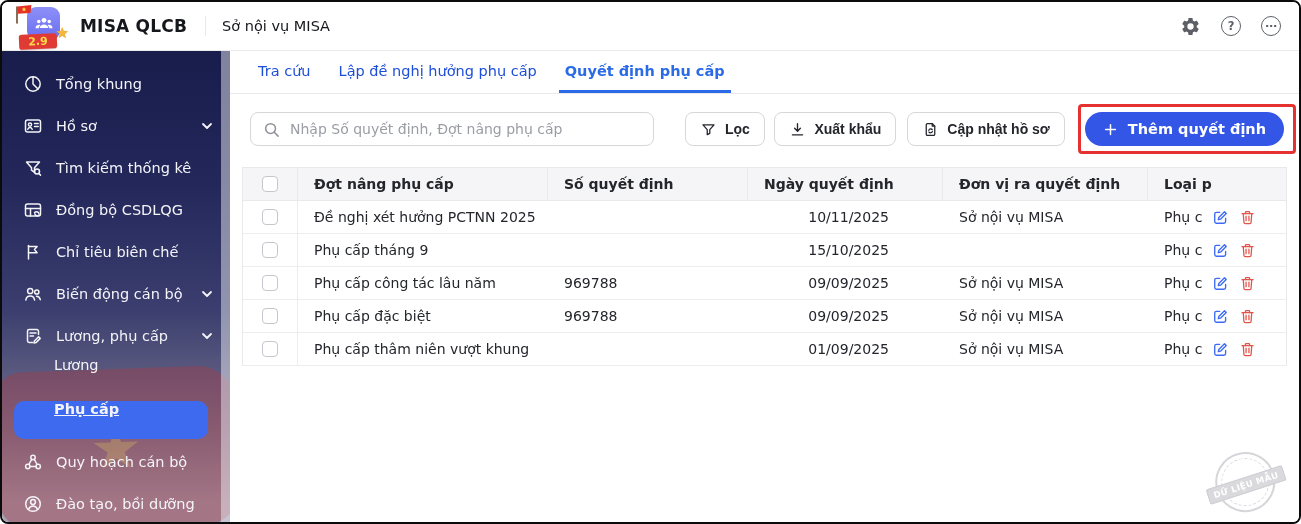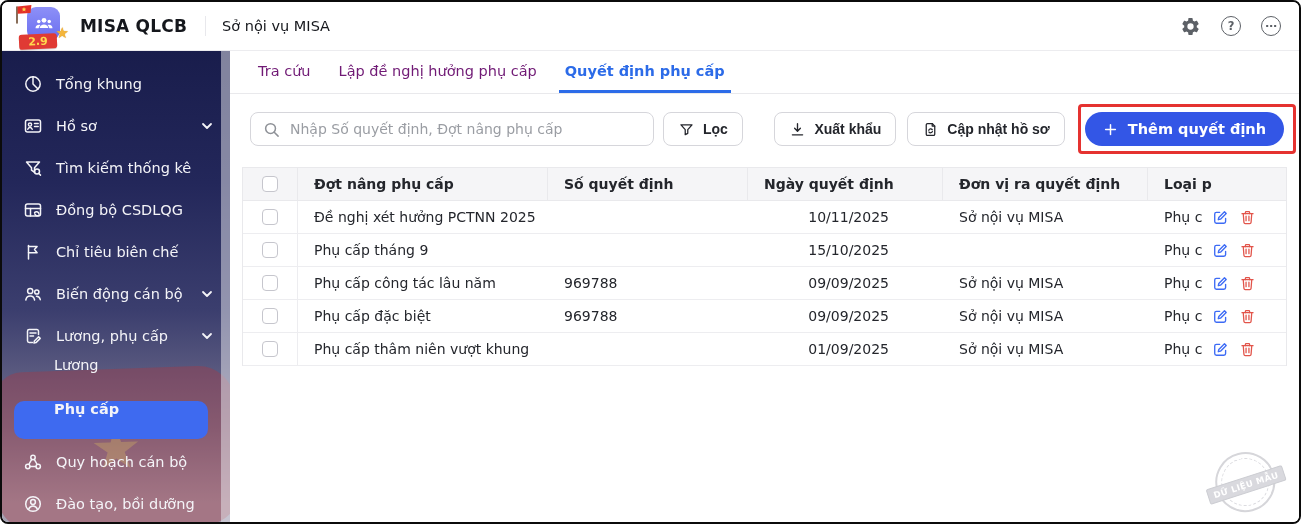--- a/index.html
+++ b/index.html
@@ -31,37 +31,37 @@
   .sidebar{flex:0 0 228px;width:228px;position:relative;overflow:hidden;color:#f4f4f8;
     background:linear-gradient(180deg,#191d4c 0%,#23275a 28%,#3b3e6e 55%,#74718e 80%,#a5a1b2 96%);}
   .flag-wm{position:absolute;left:-6px;top:318px;width:240px;height:158px;background:rgba(163,59,72,.42);
     border-radius:28px 36px 30px 34px;transform:rotate(-2deg);z-index:0;display:flex;align-items:center;justify-content:center;}
   .flag-wm span{color:rgba(235,205,95,.28);font-size:58px;}
   .nav{position:relative;z-index:2;padding-top:12px;}
   .nav-item{height:42px;display:flex;align-items:center;padding:0 16px 0 21px;font-size:14.5px;font-weight:500;cursor:pointer;white-space:nowrap;}
   .nav-icon{width:20px;height:20px;margin-right:13px;display:flex;align-items:center;justify-content:center;flex:0 0 20px;}
   .chevron{margin-left:auto;display:flex;}
   .sub-item{height:42px;display:flex;align-items:flex-start;padding-left:52px;font-size:14.5px;font-weight:500;cursor:pointer;white-space:nowrap;}
-  .sub-item.active{height:38px;margin:2px 22px 2px 12px;padding-left:40px;background:#3e6af0;border-radius:10px;font-weight:600;}
+  .sub-item.active{height:38px;margin:2px 22px 2px 12px;padding-left:40px;background:#3e6af0;border-radius:10px;font-weight:600;text-decoration:underline;}
   .side-scrollbar{position:absolute;top:0;right:0;bottom:0;width:9px;background:rgba(233,233,240,.5);z-index:3;}
   
   .content{flex:1;min-width:0;position:relative;background:#fff;display:flex;flex-direction:column;}
   .tabbar{flex:0 0 42px;display:flex;align-items:stretch;padding-left:22px;border-bottom:1px solid #e9e9ec;}
-  .tab{display:flex;align-items:center;padding:0 6px;margin-right:16px;font-size:14.5px;color:#701a75;
+  .tab{display:flex;align-items:center;padding:0 6px;margin-right:16px;font-size:14.5px;color:#1d4ed8;
     border-bottom:3px solid transparent;cursor:pointer;white-space:nowrap;box-sizing:border-box;}
   .tab.active{color:#2c6be8;font-weight:600;border-bottom-color:#2c6be8;}
   .toolbar{margin-top:9px;height:52px;display:flex;align-items:center;padding:0 3px 0 20px;}
   .search{width:404px;height:34px;box-sizing:border-box;border:1px solid #d6d6db;border-radius:8px;
     display:flex;align-items:center;gap:8px;padding:0 12px;background:#fff;}
   .search input{border:none;outline:none;flex:1;font-size:14px;color:#2a2c33;background:transparent;
     font-family:"DejaVu Sans","Liberation Sans",sans-serif;}
   .search input::placeholder{color:#9a9da3;}
   .btn{height:34px;box-sizing:border-box;border:1px solid #d6d6db;border-radius:8px;background:#fff;
     display:flex;align-items:center;gap:8px;padding:0 14px;font-size:14px;font-weight:600;color:#24262c;cursor:pointer;white-space:nowrap;}
-  .btn-loc{margin-left:9px;}
+  .btn-loc{margin-left:31px;}
   .spacer{flex:1;}
   .btn-update{margin-left:11px;gap:8px;}
   .add-wrap{margin-left:13px;border:3px solid #e53230;border-radius:4px;padding:5px 9px 5px 4px;display:flex;}
   .btn-add{height:34px;border:none;border-radius:17px;background:#3356e6;color:#fff;display:flex;align-items:center;
     gap:10px;padding:0 18px;font-size:14.5px;font-weight:600;cursor:pointer;white-space:nowrap;
     font-family:"DejaVu Sans","Liberation Sans",sans-serif;}
   
   .table{margin:12px 0 0 12px;width:1043px;border-left:1px solid #e9e9ec;border-right:1px solid #e9e9ec;font-size:14px;}
   .thead{display:flex;height:32px;background:#f5f5f7;border-top:1px solid #e9e9ec;border-bottom:1px solid #e9e9ec;font-weight:600;}
   .th{display:flex;align-items:center;padding:0 16px;box-sizing:border-box;border-right:1px solid #e9e9ec;

